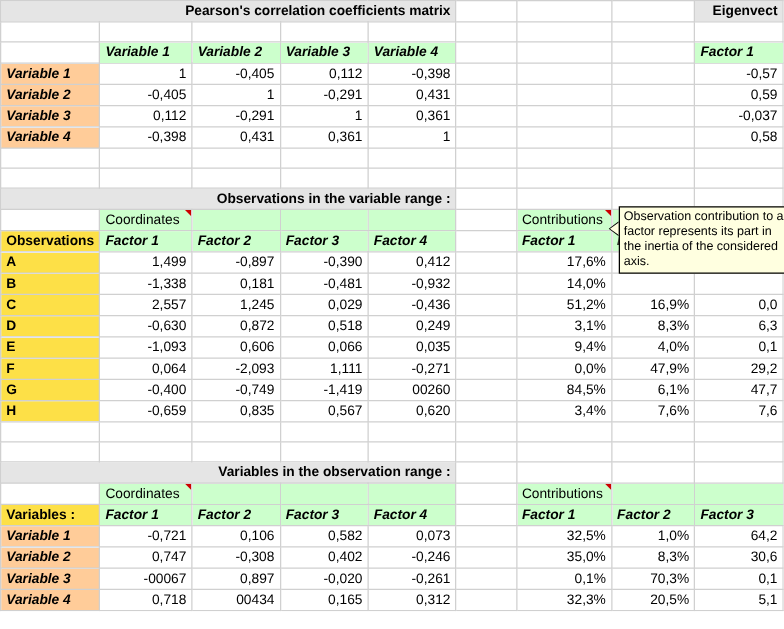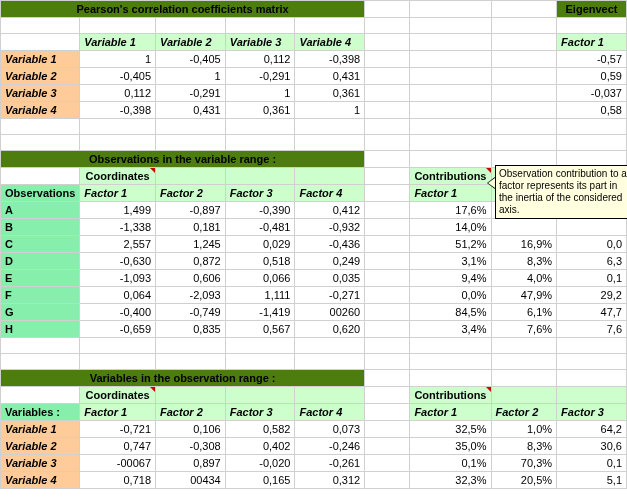--- a/index.html
+++ b/index.html
@@ -18,45 +18,45 @@
     border: 1px solid #d0d0d0;
     padding: 2px 4px;
     height: 16px;
     overflow: hidden;
     white-space: nowrap;
     box-sizing: border-box;
   }
   .col-a { width: 78px; }
   .col-n { width: 78px; }
   .title-cell {
-    background: #4d7c0f;
+    background: #e5e5e5;
     font-weight: bold;
-    text-align: center;
+    text-align: right;
   }
   .green-header {
     background: #ccffcc;
     font-weight: bold;
     font-style: italic;
     text-align: left;
     position: relative;
   }
   .green-header-plain {
     background: #ccffcc;
-    font-weight: bold;
-    text-align: center;
+    font-weight: normal;
+    text-align: left;
     position: relative;
   }
   .row-label {
     background: #ffcc99;
     font-weight: bold;
     font-style: italic;
     text-align: left;
   }
   .row-label-plain {
-    background: #86efac;
+    background: #fde047;
     font-weight: bold;
     text-align: left;
   }
   .num { text-align: right; }
   .empty { background: #fff; }
   .red-corner::after{
     content:"";
     position:absolute;
     top:0; right:0;
     border-top:5px solid #c00;

